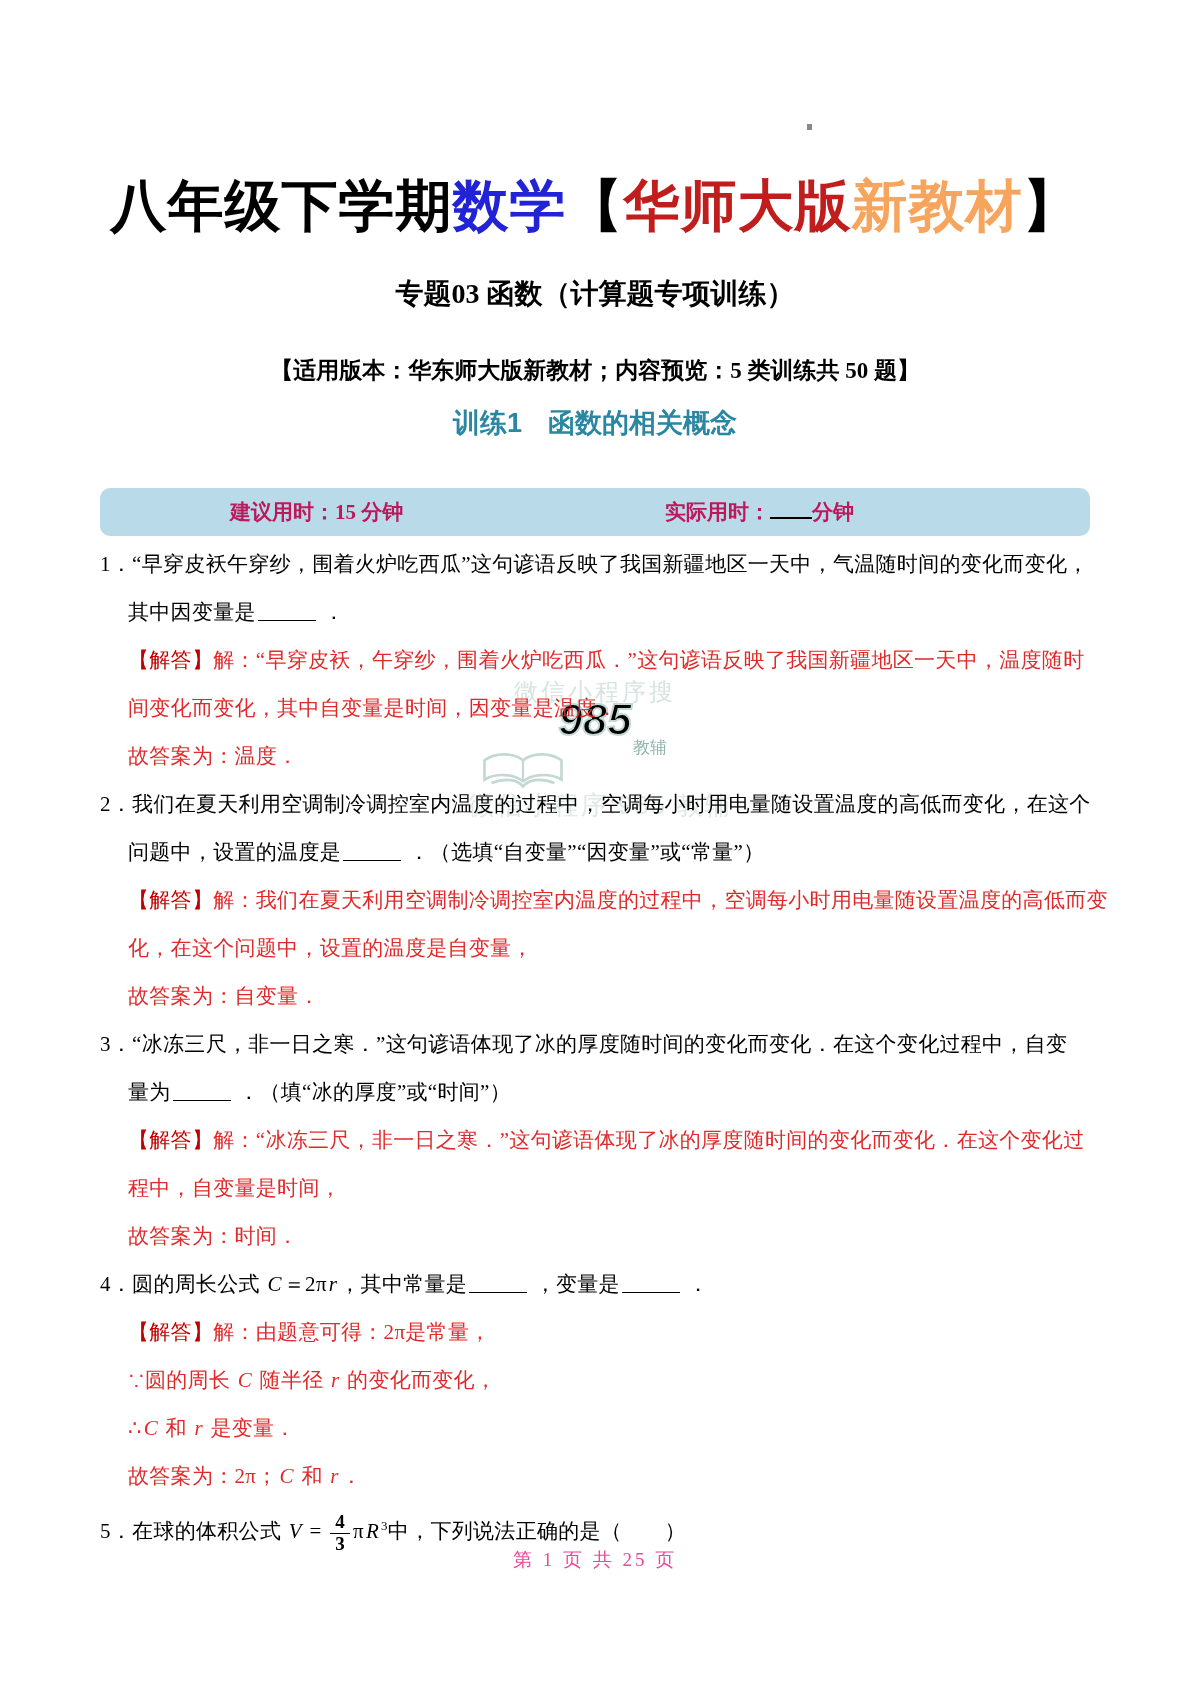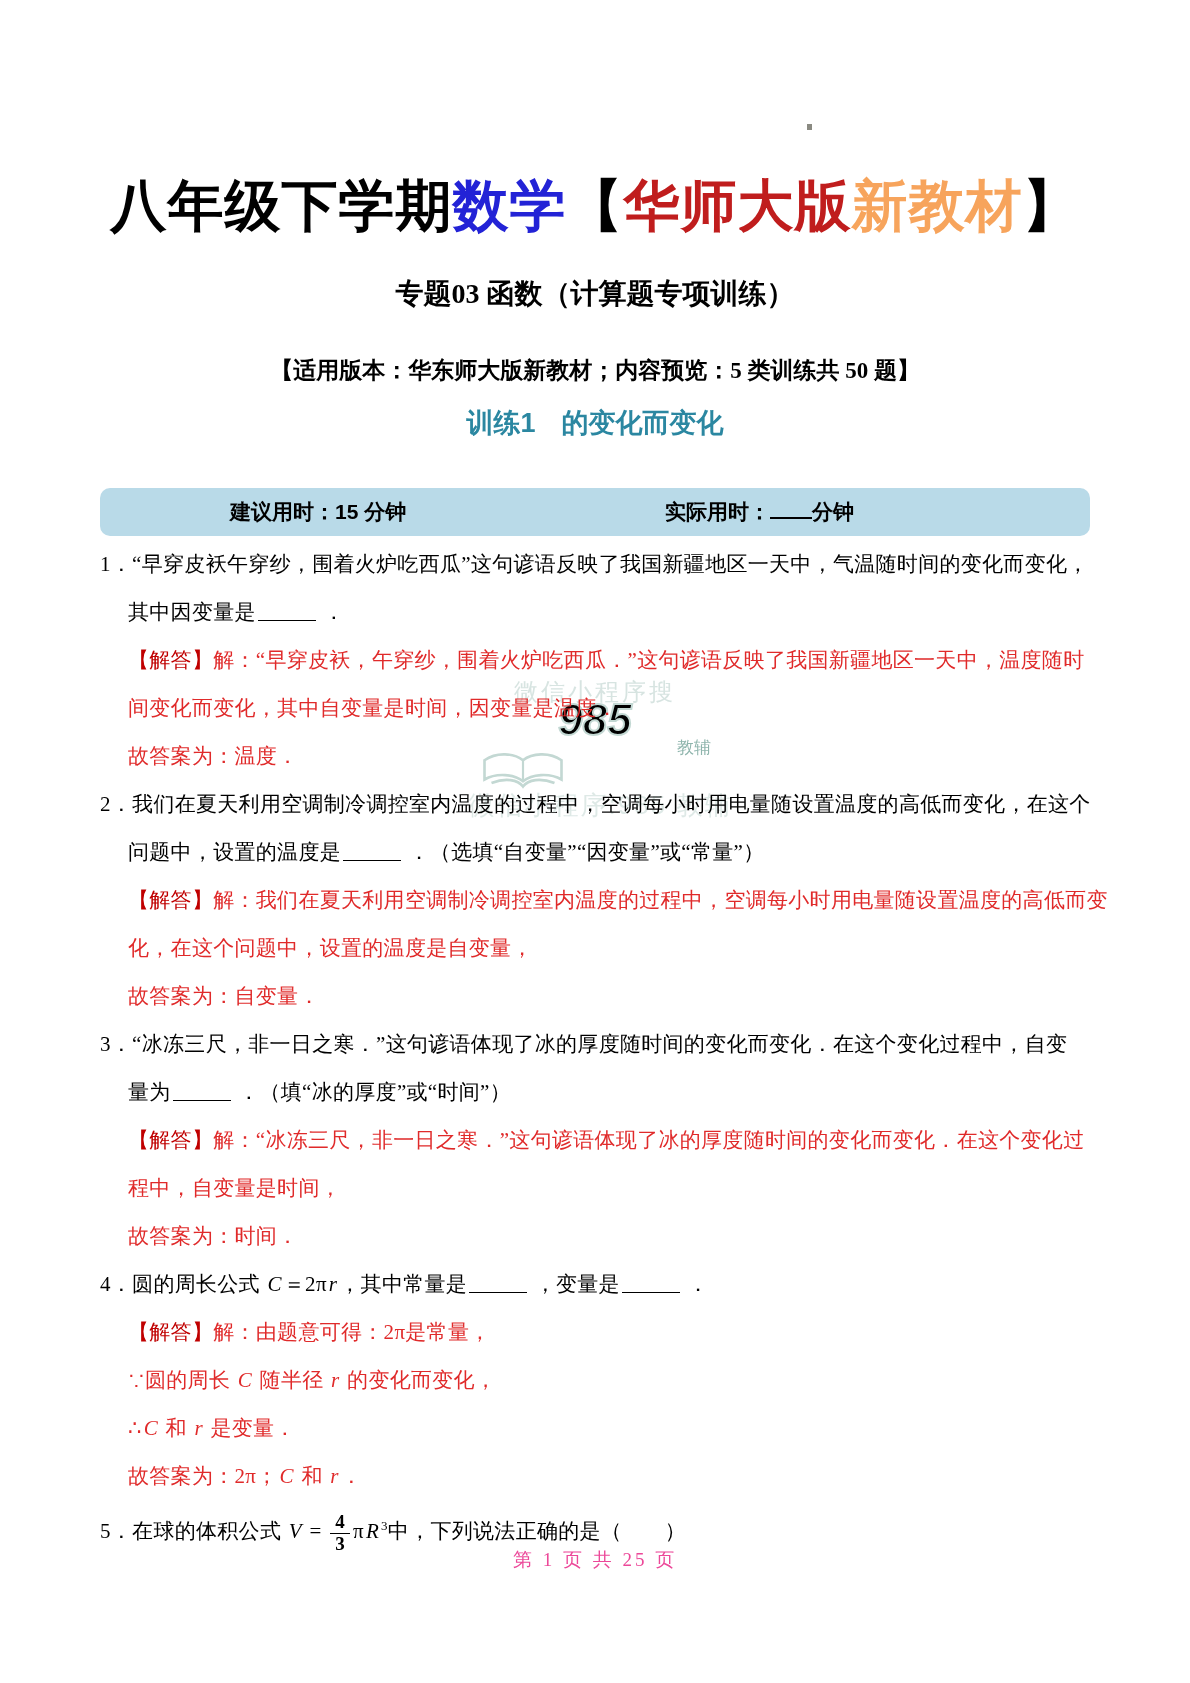--- a/index.html
+++ b/index.html
@@ -33,22 +33,22 @@
     margin-top:19px;text-align:center;font-size:27px;font-weight:bold;
     color:var(--teal);
     font-family:"Liberation Sans","DejaVu Sans",sans-serif;
   }
   .section-heading .lab{margin-right:26px;}
 
   
   .banner{
     margin-top:47px;height:48px;background:var(--banner);
     border-radius:10px;position:relative;
-    font-family:Liberation Sans, sans-serif;
-    font-weight:bold;font-size:21px;color:#000000;
+    font-family:Liberation Serif, serif;
+    font-weight:bold;font-size:21px;color:#be185d;
   }
   .banner .sug{position:absolute;left:130px;top:0;line-height:48px;}
   .banner .act{position:absolute;left:565px;top:0;line-height:48px;}
   .banner-blank{
     display:inline-block;width:42px;height:19px;
     border-bottom:2.2px solid #000;vertical-align:baseline;
   }
 
   
   .questions{margin-top:4px;}
@@ -94,21 +94,21 @@
     color:var(--wm);font-family:"Liberation Sans","DejaVu Sans",sans-serif;
   }
   .wm-985{
     position:absolute;left:0;right:0;top:28px;font-size:44px;line-height:1;
     font-weight:bold;font-style:italic;color:#000000;
     -webkit-text-stroke:2px var(--wm-stroke);
     font-family:"Liberation Sans","DejaVu Sans",sans-serif;
   }
   .wm-small{
     position:absolute;left:calc(50% + 38px);top:66px;font-size:17px;
-    color:var(--wm-dark);font-family:"Liberation Sans","DejaVu Sans",sans-serif;margin-left:44px;
+    color:var(--wm-dark);font-family:"Liberation Sans","DejaVu Sans",sans-serif;
   }
   .wm-book{position:absolute;left:calc(50% - 118px);top:78px;width:92px;height:42px;}
   .wm-bottom{
     position:absolute;left:11px;right:0;top:118px;font-size:26px;letter-spacing:2px;
     color:var(--wm);opacity:.8;
     font-family:"Liberation Sans","DejaVu Sans",sans-serif;
   }
 
   .speck{position:absolute;left:807px;top:124px;width:5px;height:6px;background:#8a8a82;z-index:1;}
 </style>
@@ -127,21 +127,21 @@
     <path d="M14,40 C30,34 44,36 50,44 C56,36 70,34 86,40" stroke="#c3d8d3" stroke-width="3" fill="none"></path>
   </svg>
   <div class="wm-bottom">微信小程序:985 教辅</div>
 </div>
 
 <div class="page">
   <h1 class="main-title"><span class="tseg-black">八年级下学期</span><span class="tseg-blue">数学</span><span class="tseg-black">【</span><span class="tseg-red">华师大版</span><span class="tseg-orange">新教材</span><span class="tseg-black">】</span></h1>
   <div class="subtitle">专题03 函数（计算题专项训练）</div>
   <div class="edition-note">【适用版本：华东师大版新教材；内容预览：5 类训练共 50 题】</div>
   <div class="section-heading">
-    <span class="lab">训练1</span><span>的变化而变化</span>
+    <span class="lab">训练1</span><span>函数的相关概念</span>
   </div>
 
   <div class="banner">
     <span class="sug">建议用时：15 分钟</span>
     <span class="act"><span>实际用时：</span><span class="banner-blank"></span><span>分钟</span></span>
   </div>
 
   <div class="questions" id="questions">
       <div class="question">
         <div class="line stem first"><span>1．</span><span>“早穿皮袄午穿纱，围着火炉吃西瓜”这句谚语反映了我国新疆地区一天中，气温随时间的变化而变化，</span></div>

